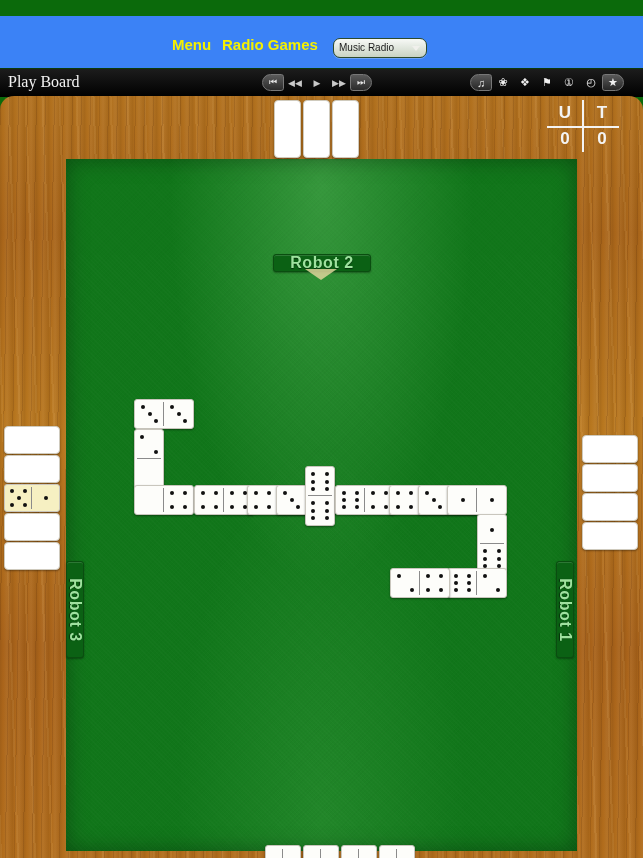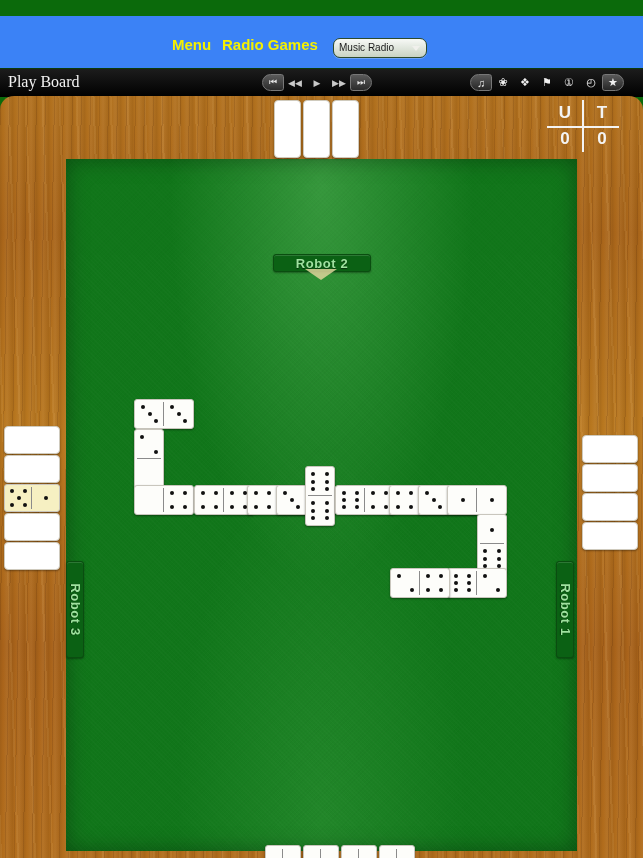--- a/index.html
+++ b/index.html
@@ -134,21 +134,21 @@
     content:"";position:absolute;inset:0;opacity:.35;
     background-image:
       repeating-linear-gradient(45deg, rgba(255,255,255,.045) 0 1px, rgba(0,0,0,0) 1px 3px),
       repeating-linear-gradient(-45deg, rgba(0,0,0,.05) 0 1px, rgba(0,0,0,0) 1px 3px);
     pointer-events:none;
   }
 
   
   .plate{
     position:absolute;background:#0b6114;border:1px solid #0a4d10;border-radius:3px;
-    color:#9fe29f;font-weight:bold;font-size:13px;letter-spacing:.6px;
+    color:#9fe29f;font-weight:bold;font-size:16px;letter-spacing:.6px;
     display:flex;align-items:center;justify-content:center;
     box-shadow:inset 0 1px 0 rgba(255,255,255,.14), 0 1px 2px rgba(0,0,0,.35);
     text-shadow:0 1px 1px rgba(0,0,0,.5);
   }
   .plate.vert span{transform:rotate(90deg);white-space:nowrap;display:block;}
   .plate-r2{left:273px;top:158px;width:96px;height:16px;}
   .plate-r1{left:556px;top:465px;width:16px;height:95px;}
   .plate-r3{left:66px;top:465px;width:16px;height:95px;}
 
   .turn-arrow{

